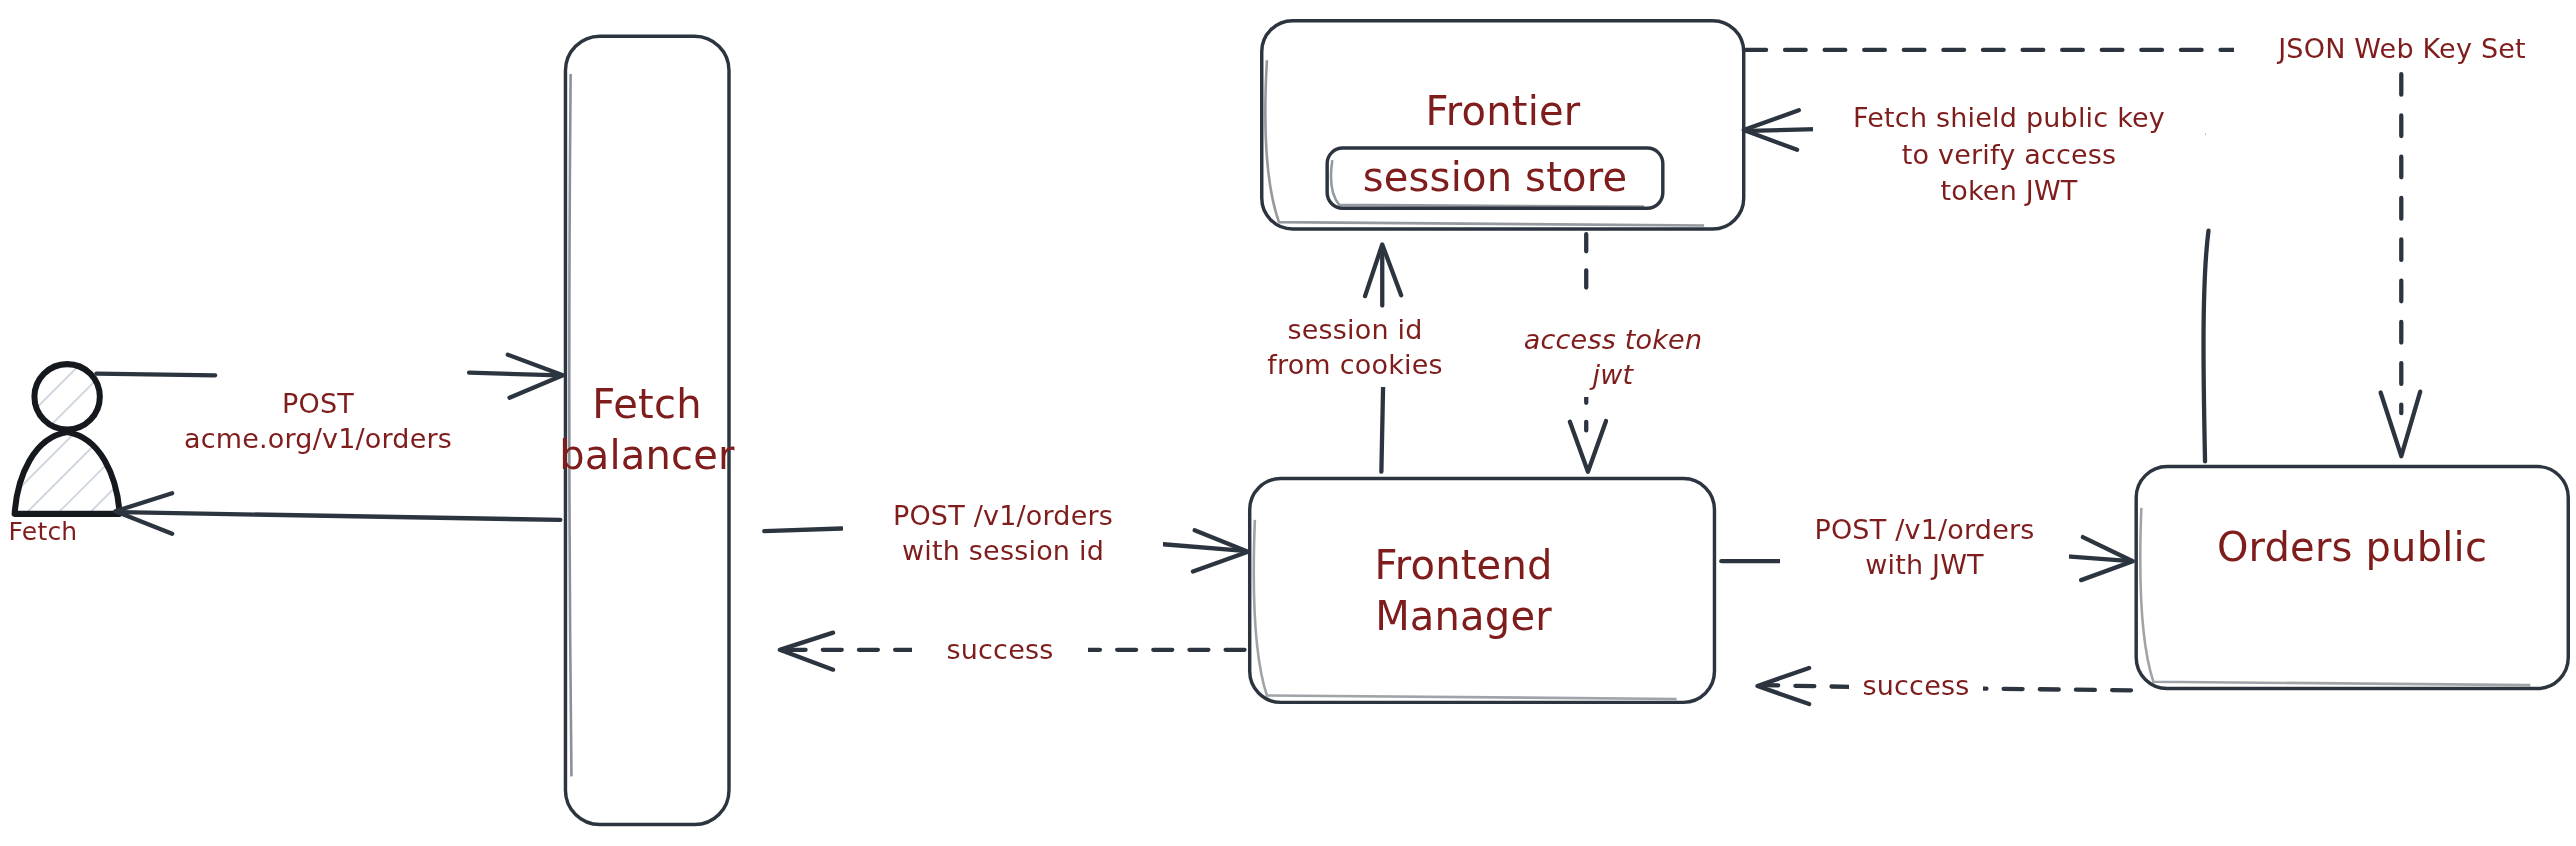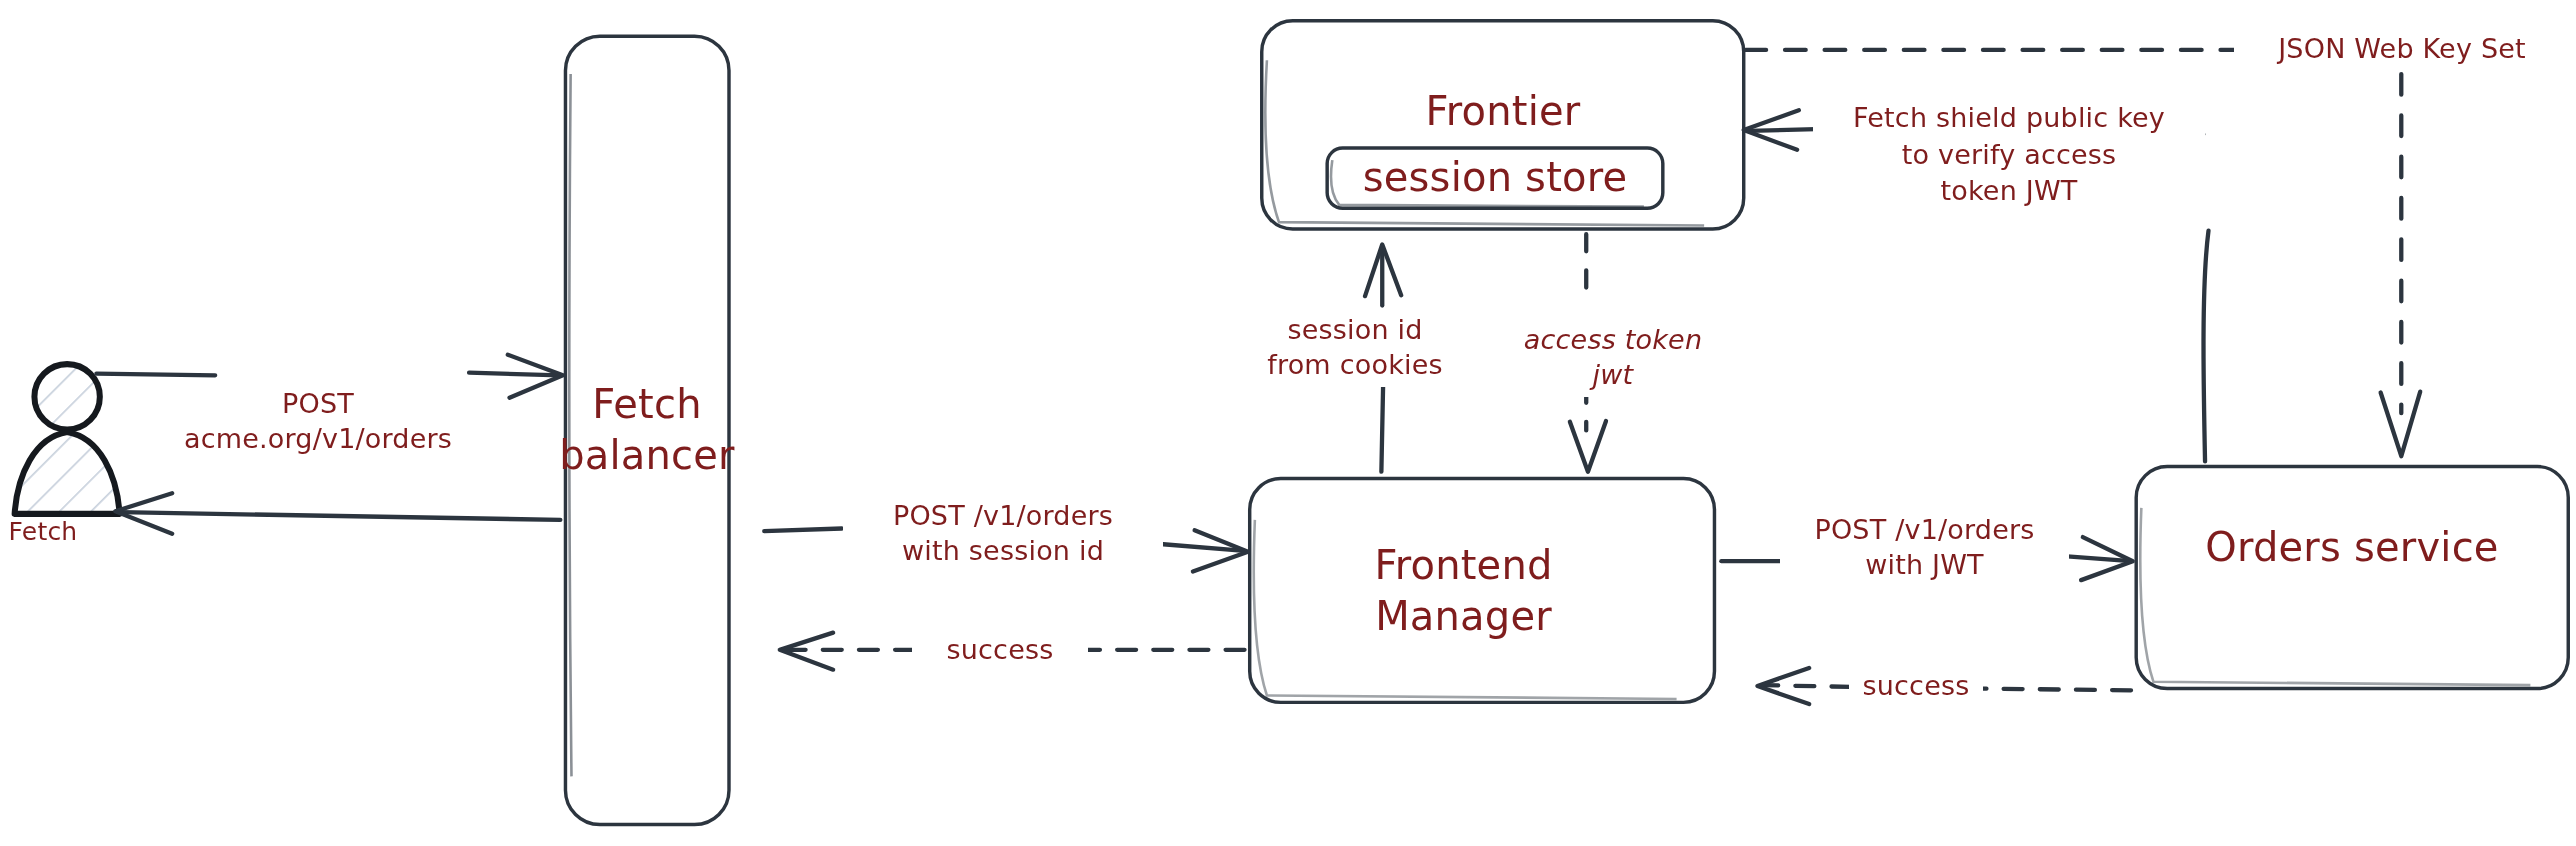--- a/index.html
+++ b/index.html
@@ -160,21 +160,21 @@
   <div class="node-label label-box" style="left:565px; top:380px; width:164px; height:100px;">Fetch
 balancer</div>
 
   <div class="node-label label-box" style="left:1262px; top:93px; width:482px; height:38px;">Frontier</div>
 
   <div class="node-label label-box" style="left:1327px; top:148px; width:336px; height:60px;">session store</div>
 
   <div class="node-label label-box" style="left:1231px; top:541px; width:465px; height:100px;">Frontend
 Manager</div>
 
-  <div class="node-label label-box" style="left:2136px; top:529px; width:432px; height:38px;">Orders service</div>
+  <div class="node-label label-box" style="left:2136px; top:529px; width:432px; height:38px;">Orders public</div>
 
   <div class="edge-label label-box label-white" style="left:146px; top:334px; width:344px; height:83px;margin-top:46px;">POST
 acme.org/v1/orders</div>
 
   <div class="edge-label label-box label-white" style="left:843px; top:492px; width:320px; height:83px;">POST /v1/orders
 with session id</div>
 
   <div class="edge-label label-box label-white" style="left:912px; top:630px; width:176px; height:41px;">success</div>
 
   <div class="edge-label label-box label-white" style="left:1226px; top:308px; width:258px; height:79px;">session id

